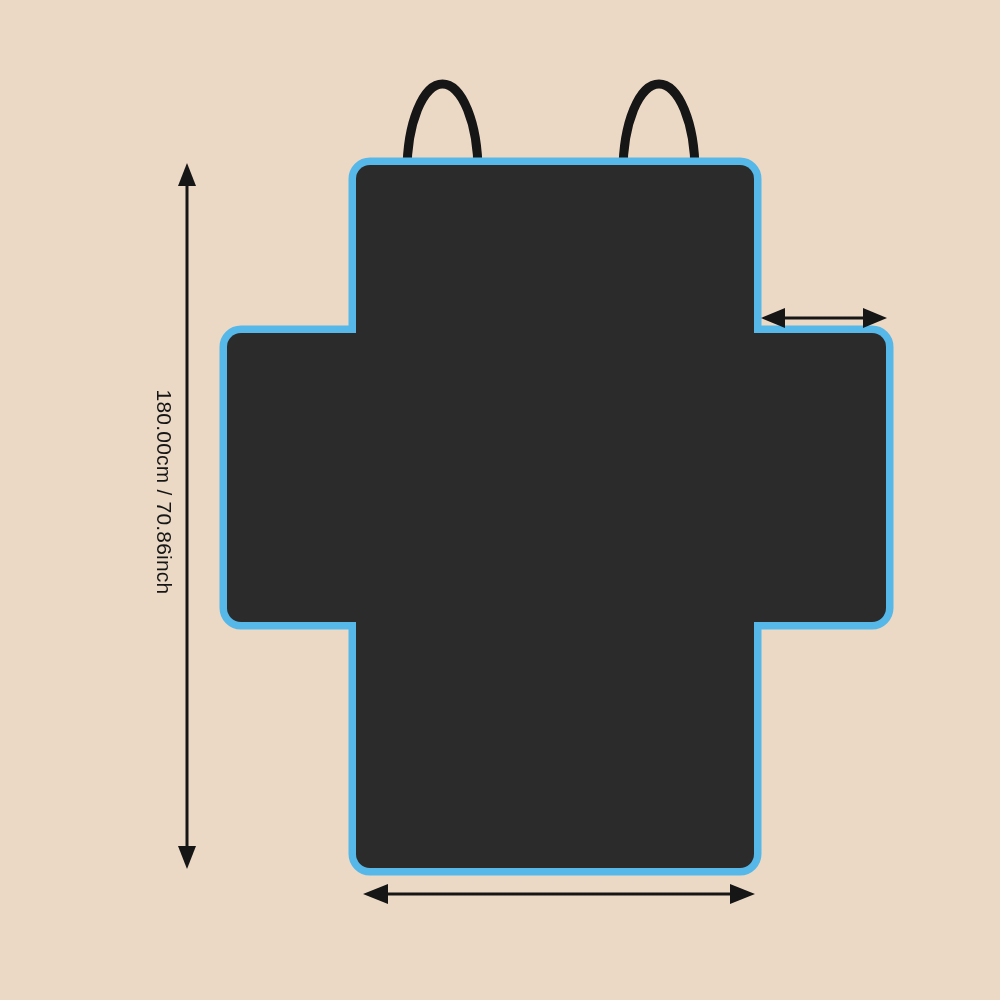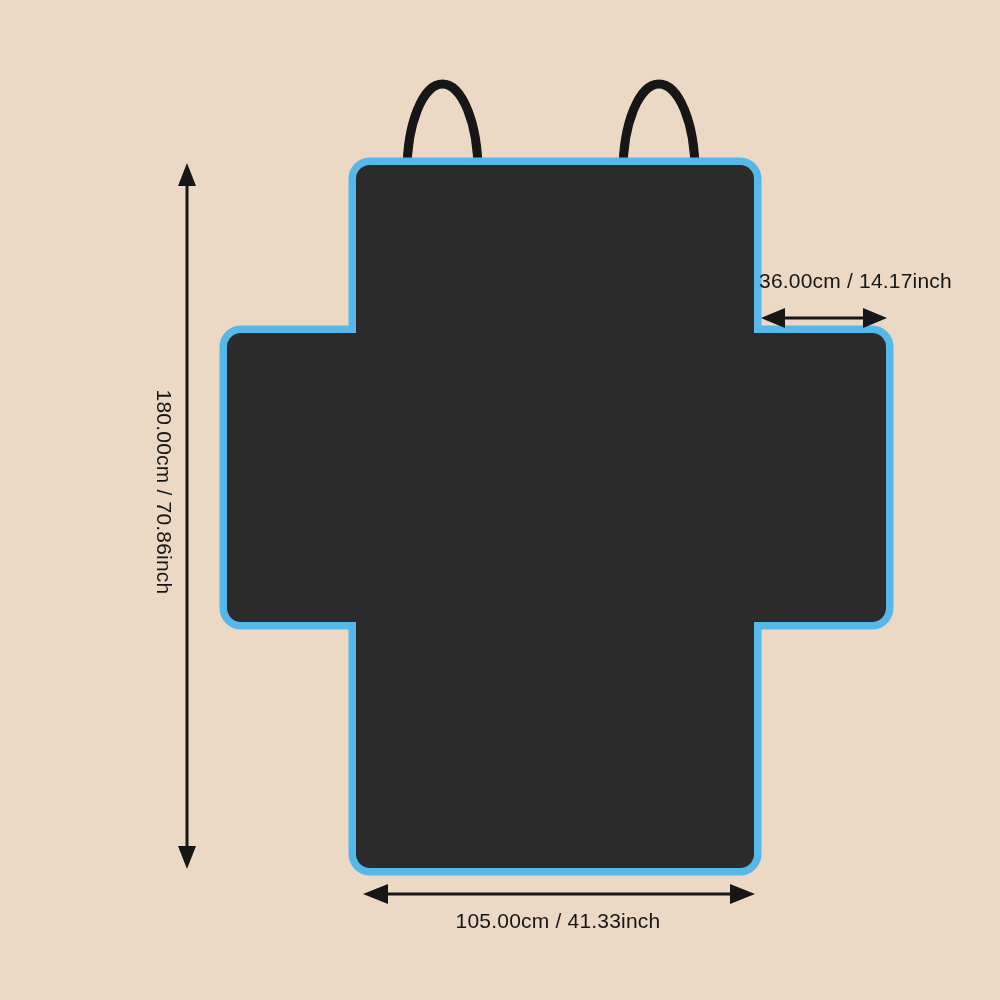--- a/index.html
+++ b/index.html
@@ -106,16 +106,14 @@
 
     <g>
       <line class="dim-line" x1="376" y1="894" x2="743" y2="894"></line>
       <polygon class="dim-head" points="363,894 388,884 388,904"></polygon>
       <polygon class="dim-head" points="755,894 730,884 730,904"></polygon>
     </g>
   </svg>
 
   <div class="label label-height">180.00cm / 70.86inch</div>
 
-  <div class="label label-top-width">36.00cm / 14.17inch</div>
 
-  <div class="label label-bottom-width">105.00cm / 41.33inch</div>
 </div>
 
 </body></html>

